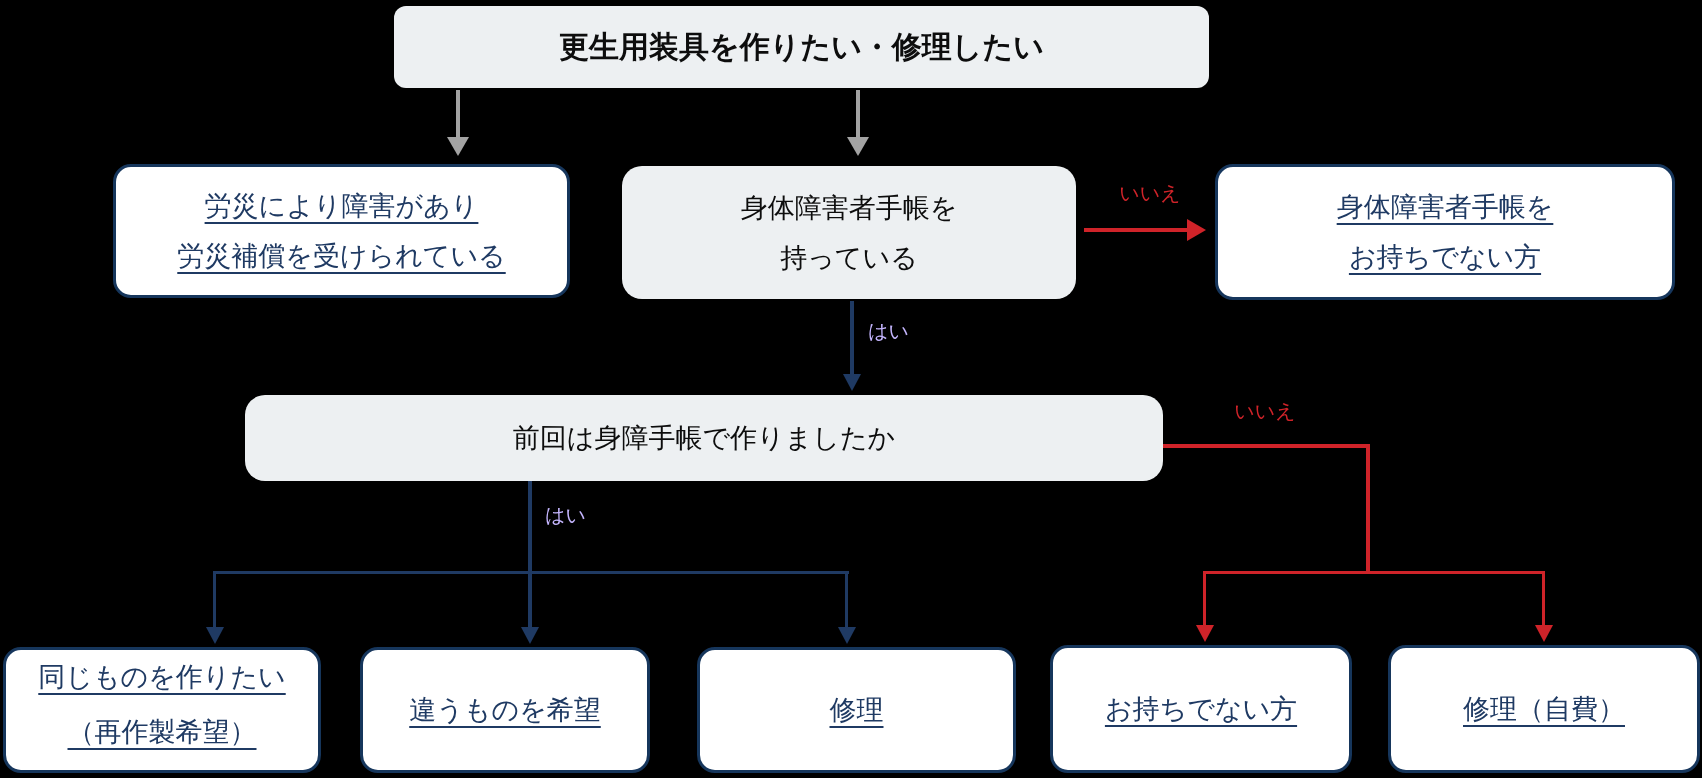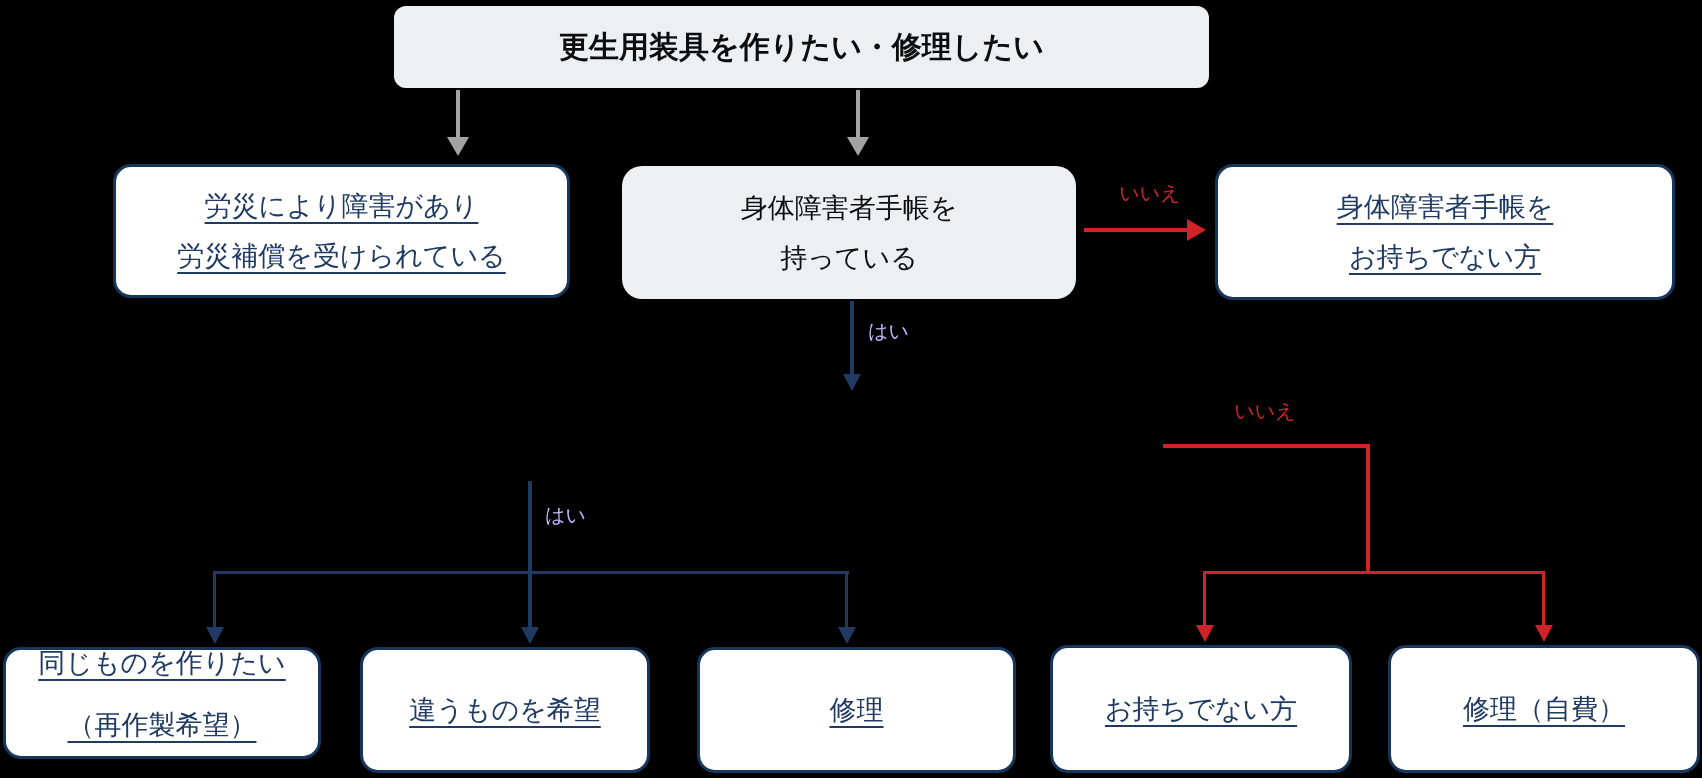--- a/index.html
+++ b/index.html
@@ -65,42 +65,45 @@
 
   <div class="node link-node" style="left:1215px;top:164px;width:460px;height:136px;">
     <span class="ln">身体障害者手帳を</span>
     <span class="ln">お持ちでない方</span>
   </div>
 
   <div class="vline navy" style="left:850px;top:301px;width:4px;height:74px;"></div>
   <div class="head head-down-navy" style="left:843px;top:374px;"></div>
   <div class="edge-label navy-t" style="left:868px;top:318px;width:90px;text-align:left;">はい</div>
 
+  <div class="node gray-node" style="left:245px;top:395px;width:918px;height:86px;">
+    <span>前回は身障手帳で作りましたか</span>
+  </div>
 
   <div class="vline navy" style="left:528px;top:481px;width:4px;height:148px;"></div>
   <div class="edge-label navy-t" style="left:545px;top:502px;width:90px;text-align:left;">はい</div>
   <div class="hline navy" style="left:213px;top:571px;width:636px;height:3px;"></div>
   <div class="vline navy" style="left:213px;top:571px;width:3px;height:57px;"></div>
   <div class="head head-down-navy" style="left:206px;top:627px;"></div>
   <div class="head head-down-navy" style="left:521px;top:627px;"></div>
   <div class="vline navy" style="left:845px;top:571px;width:3px;height:57px;"></div>
   <div class="head head-down-navy" style="left:838px;top:627px;"></div>
 
   <div class="edge-label red-t" style="left:1210px;top:398px;width:110px;">いいえ</div>
   <div class="hline redc" style="left:1163px;top:444px;width:207px;height:4px;"></div>
   <div class="vline redc" style="left:1366px;top:444px;width:4px;height:130px;"></div>
   <div class="hline redc" style="left:1203px;top:571px;width:342px;height:3px;"></div>
   <div class="vline redc" style="left:1203px;top:571px;width:3px;height:55px;"></div>
   <div class="head head-down-red" style="left:1196px;top:625px;"></div>
   <div class="vline redc" style="left:1542px;top:571px;width:3px;height:55px;"></div>
   <div class="head head-down-red" style="left:1535px;top:625px;"></div>
 
-  <div class="node link-node" style="left:3px;top:647px;width:318px;height:112px;">
+  <div class="node link-node" style="left:3px;top:647px;width:318px;height:126px;">
     <span class="ln" style="margin:4px 0;">同じものを作りたい</span>
-    <span class="ln" style="margin:22px 0;">（再作製希望）</span>
+    <span class="ln" style="margin:15px 0;">（再作製希望）</span>
   </div>
 
   <div class="node link-node" style="left:360px;top:647px;width:290px;height:126px;font-family:Liberation Mono, monospace;">
     <span class="ln">違うものを希望</span>
   </div>
 
   <div class="node link-node" style="left:697px;top:647px;width:319px;height:126px;">
     <span class="ln">修理</span>
   </div>
 

